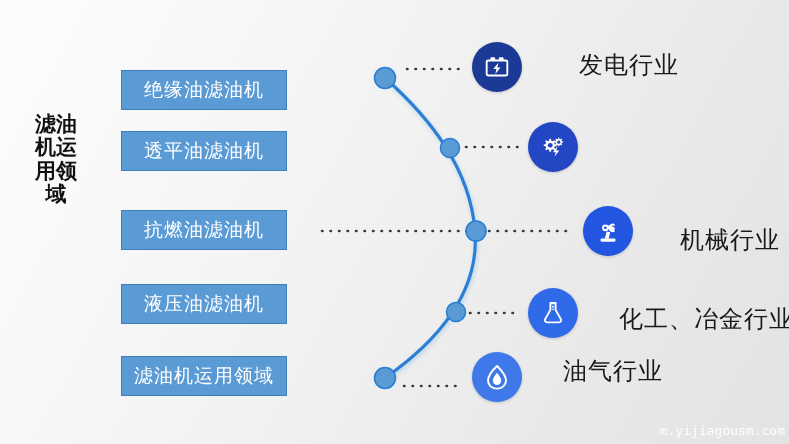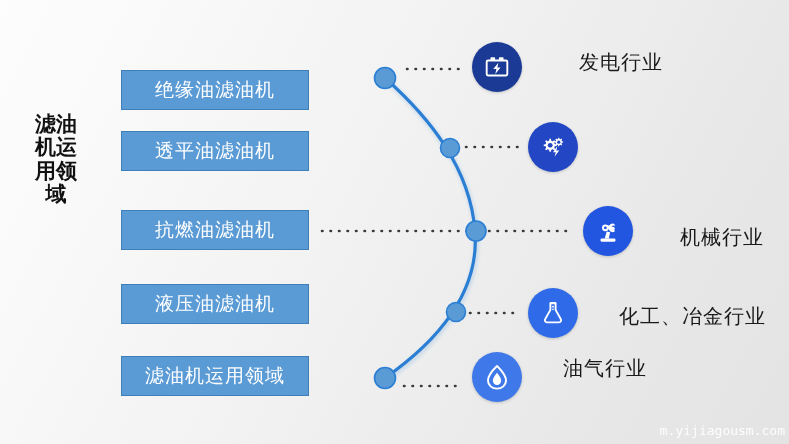--- a/index.html
+++ b/index.html
@@ -33,21 +33,21 @@
     letter-spacing: 0px;
     text-align: center;
     white-space: normal;
     word-break: break-all;
   }
 
   
   .cat-box {
     position: absolute;
     left: 121px;
-    width: 188px;
+    width: 166px;
     height: 40px;
     background: #5b9bd5;
     border: 1px solid #3f7fb8;
     box-sizing: border-box;
     color: #ffffff;
     font-size: 19px;
     line-height: 38px;
     text-align: center;
     letter-spacing: 1px;
   }
@@ -76,21 +76,21 @@
     display: flex;
     align-items: center;
     justify-content: center;
     box-shadow: 0 1px 3px rgba(0,0,0,0.18);
   }
   .icon-badge svg { display: block; }
 
   
   .ind-label {
     position: absolute;
-    font-size: 20px;
+    font-size: 24px;
     color: #1a1a1a;
     white-space: nowrap;
     letter-spacing: 1px;
   }
 
   
   #watermark {
     position: absolute;
     right: 4px;
     bottom: 6px;

